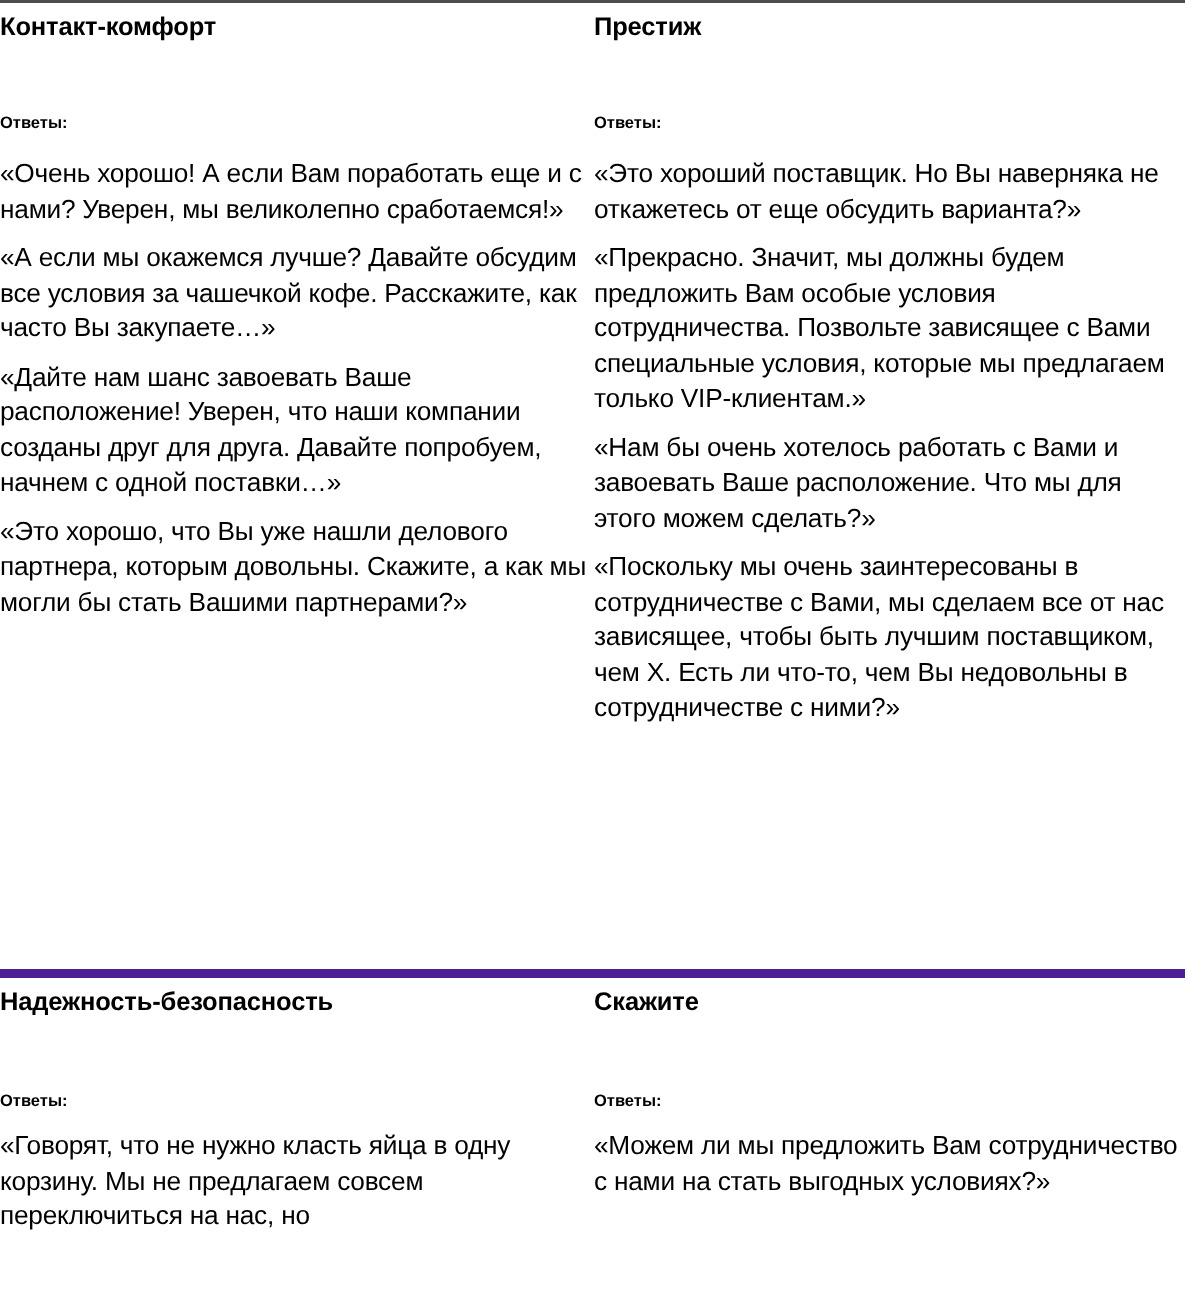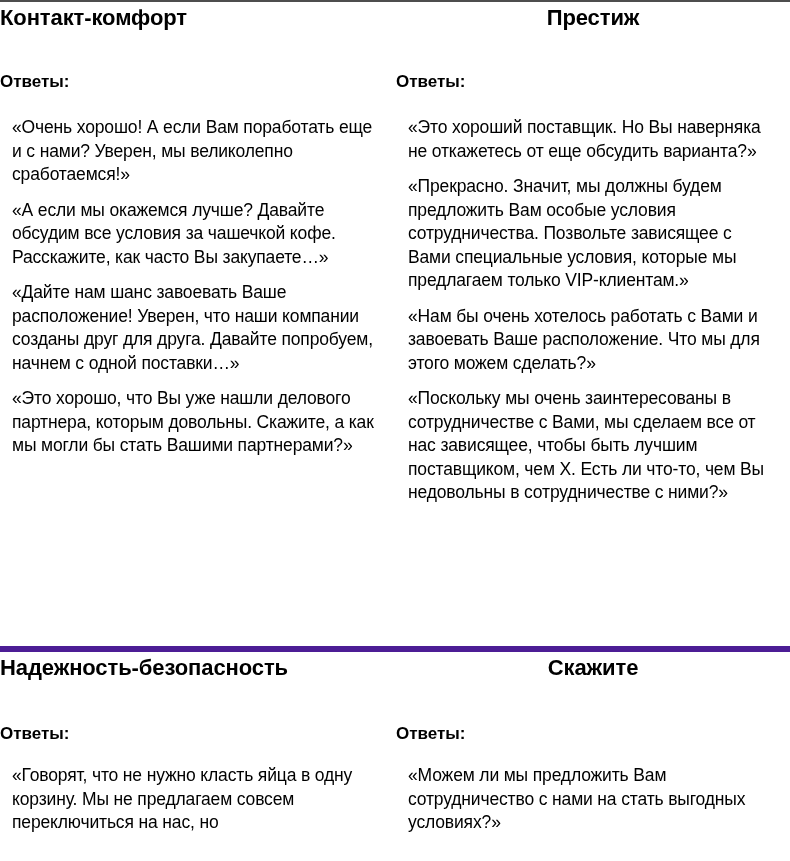--- a/index.html
+++ b/index.html
@@ -38,42 +38,42 @@
   .cell-left  { width: 396px; border-left: 2px solid #4d4d4d; border-right: 1px solid #6e6e6e; }
   .cell-right { width: 394px; border-right: 2px solid #4d4d4d; }
 
   .row-top .cell    { border-top: 2px solid #4d4d4d; }
   .row-bottom .cell { border-top: 6px solid #4c1d95; }
 
   .row-top .cell-left  { height: 648px; }
   .row-top .cell-right { height: 648px; }
 
   .heading {
-    font-size: 22px;
+    font-size: 17px;
     font-weight: bold;
     line-height: 20px;
     letter-spacing: -0.1px;
     margin: 6px 0 0 0;
     white-space: nowrap;
   }
-  .heading.right { text-align: center; }
+  .heading.right { text-align: left; }
 
   .answers-label {
-    font-size: 17px;
+    font-size: 11px;
     font-weight: bold;
     line-height: 20px;
     margin: 0;
   }
   .heading-gap-tall { height: 44px; }
   .heading-gap-short { height: 46px; }
 
   .quote {
     font-size: 17.5px;
     line-height: 23.5px;
-    margin: 12px;
+    margin: 0;
     letter-spacing: -0.15px;
     word-spacing: 0px;
   }
   .quote + .quote { margin-top: 9px; }
   .label-gap { height: 12px; }
   .label-gap-sm { height: 8px; }
 </style>
 </head>
 <body>
 

